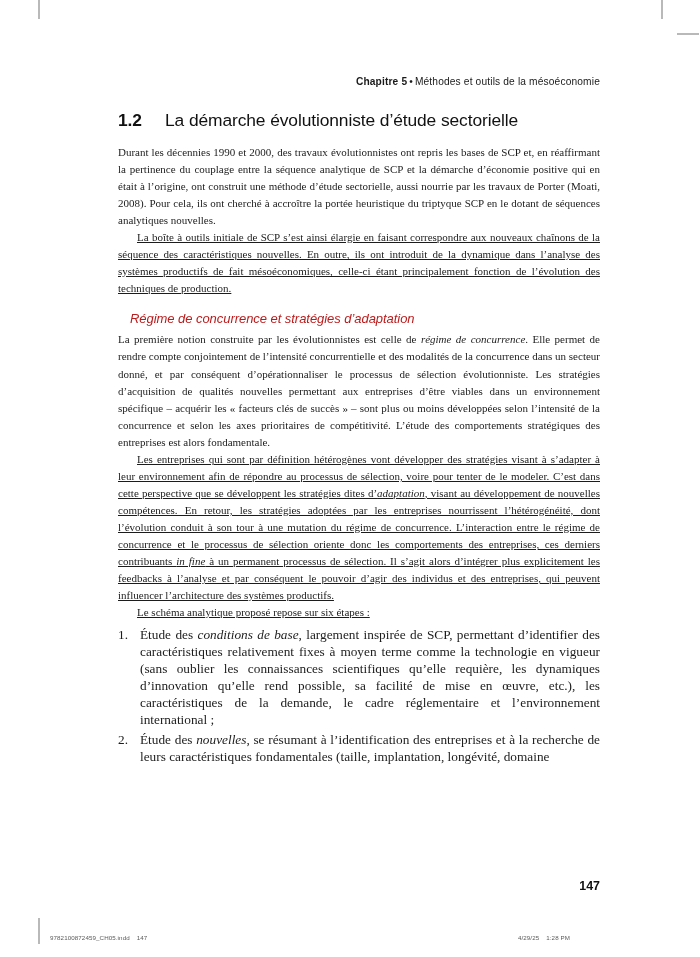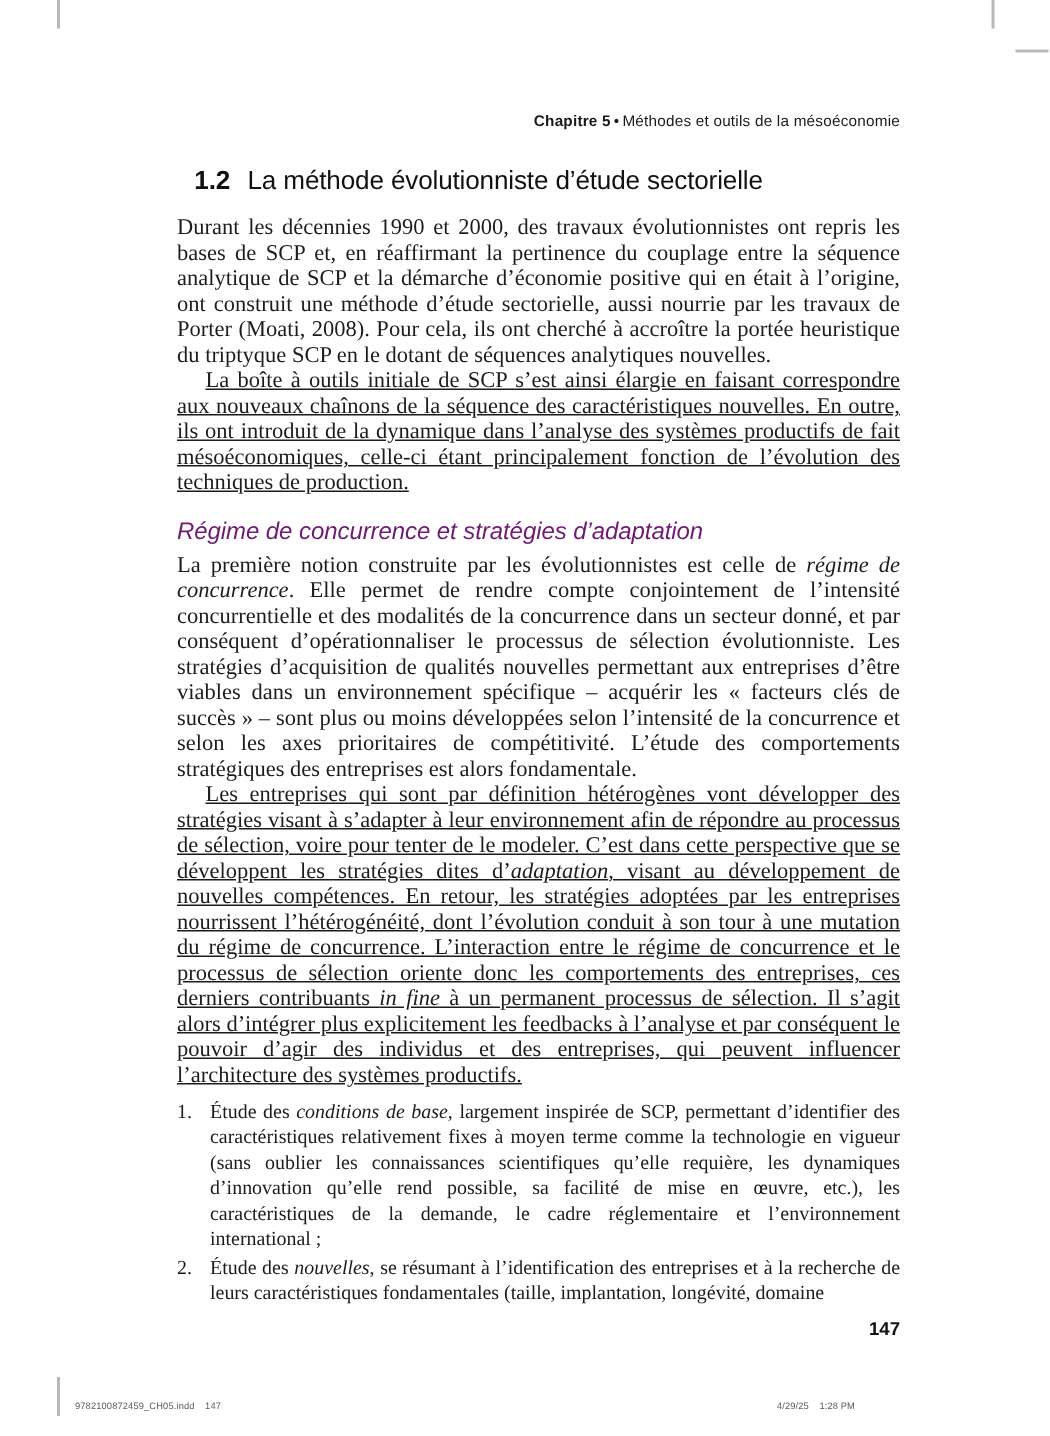--- a/index.html
+++ b/index.html
@@ -63,42 +63,41 @@
     font-size: 17.4px;
     letter-spacing: -0.1px;
     color: #111111;
     display: flex;
     align-items: baseline;
   }
   h1.section-title .num {
     font-weight: 700;
     width: 47px;
     flex: 0 0 47px;
-    text-align: center;
   }
 
   p.body {
     margin: 0;
-    font-size: 15px;
+    font-size: 11px;
     line-height: 17.05px;
     text-align: justify;
     text-justify: inter-word;
     hyphens: manual;
     color: #1c1c1c;
   }
   p.body.indent { text-indent: 19px; text-decoration: underline; }
 
   h2.sub-head {
-    margin: 14px 0 5px 0;
+    margin: 14px 0 5px 12px;
     font-family: "Liberation Sans", "DejaVu Sans", sans-serif;
     font-style: italic;
     font-weight: 400;
-    font-size: 16px;
+    font-size: 13px;
     letter-spacing: -0.05px;
-    color: #701a75;
+    color: #b91c1c;
   }
 
   ol.steps {
     margin: 5px 0 0 0;
     padding: 0;
     list-style: none;
     counter-reset: stepctr;
   }
   ol.steps > li {
     position: relative;
@@ -167,35 +166,36 @@
 <div class="page">
 
   <div class="running-head">
     <b>Chapitre 5</b><span class="bullet">•</span><span>Méthodes et outils de la mésoéconomie</span>
   </div>
 
   <div class="content">
 
     <h1 class="section-title">
       <span class="num">1.2</span>
-      <span>La méthode évolutionniste d’étude sectorielle</span>
+      <span>La démarche évolutionniste d’étude sectorielle</span>
     </h1>
 
     <p class="body">Durant les décennies 1990 et 2000, des travaux évolutionnistes ont repris les bases de SCP et, en réaffirmant la pertinence du couplage entre la séquence analytique de SCP et la démarche d’économie positive qui en était à l’origine, ont construit une méthode d’étude sectorielle, aussi nourrie par les travaux de Porter (Moati, 2008). Pour cela, ils ont cherché à accroître la portée heuristique du triptyque SCP en le dotant de séquences analytiques nouvelles.</p>
 
     <p class="body indent">La boîte à outils initiale de SCP s’est ainsi élargie en faisant correspondre aux nouveaux chaînons de la séquence des caractéristiques nouvelles. En outre, ils ont introduit de la dynamique dans l’analyse des systèmes productifs de fait mésoéconomiques, celle-ci étant principalement fonction de l’évolution des techniques de production.</p>
 
     <h2 class="sub-head">
       <span class="ital">Régime de concurrence</span><span> et </span><span class="ital">stratégies d’adaptation</span>
     </h2>
 
     <p class="body"><span>La première notion construite par les évolutionnistes est celle de </span><i>régime de concurrence</i><span>. Elle permet de rendre compte conjointement de l’intensité concurrentielle et des modalités de la concurrence dans un secteur donné, et par conséquent d’opérationnaliser le processus de sélection évolutionniste. Les stratégies d’acquisition de qualités nouvelles permettant aux entreprises d’être viables dans un environnement spécifique – acquérir les « facteurs clés de succès » – sont plus ou moins développées selon l’intensité de la concurrence et selon les axes prioritaires de compétitivité. L’étude des comportements stratégiques des entreprises est alors fondamentale.</span></p>
 
     <p class="body indent"><span>Les entreprises qui sont par définition hétérogènes vont développer des stratégies visant à s’adapter à leur environnement afin de répondre au processus de sélection, voire pour tenter de le modeler. C’est dans cette perspective que se développent les stratégies dites d’</span><i>adaptation</i><span>, visant au développement de nouvelles compétences. En retour, les stratégies adoptées par les entreprises nourrissent l’hétérogénéité, dont l’évolution conduit à son tour à une mutation du régime de concurrence. L’interaction entre le régime de concurrence et le processus de sélection oriente donc les comportements des entreprises, ces derniers contribuants </span><i>in fine</i><span> à un permanent processus de sélection. Il s’agit alors d’intégrer plus explicitement les feedbacks à l’analyse et par conséquent le pouvoir d’agir des individus et des entreprises, qui peuvent influencer l’architecture des systèmes productifs.</span></p>
 
+    <p class="body indent">Le schéma analytique proposé repose sur six étapes :</p>
 
     <ol class="steps">
       <li>
         <span class="marker">1.</span><span>Étude des </span><i>conditions de base</i><span>, largement inspirée de SCP, permettant d’identifier des caractéristiques relativement fixes à moyen terme comme la technologie en vigueur (sans oublier les connaissances scientifiques qu’elle requière, les dynamiques d’innovation qu’elle rend possible, sa facilité de mise en œuvre, etc.), les caractéristiques de la demande, le cadre réglementaire et l’environnement international ;</span>
       </li>
       <li>
         <span class="marker">2.</span><span>Étude des </span><i>nouvelles</i><span>, se résumant à l’identification des entreprises et à la recherche de leurs caractéristiques fondamentales (taille, implantation, longévité, domaine</span>
       </li>
     </ol>
 

